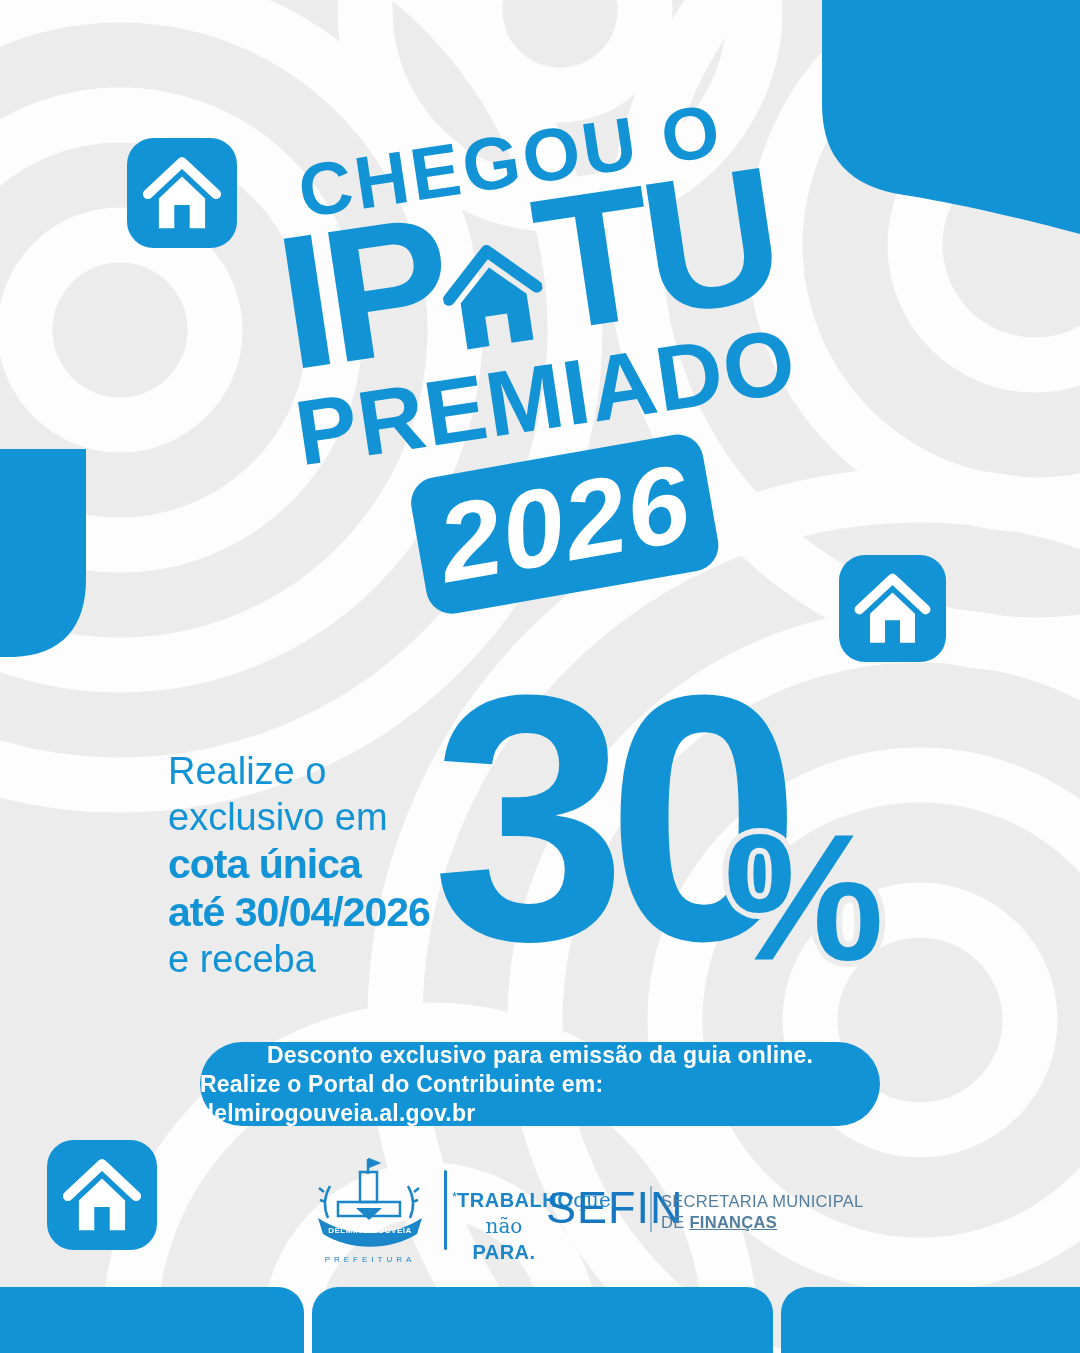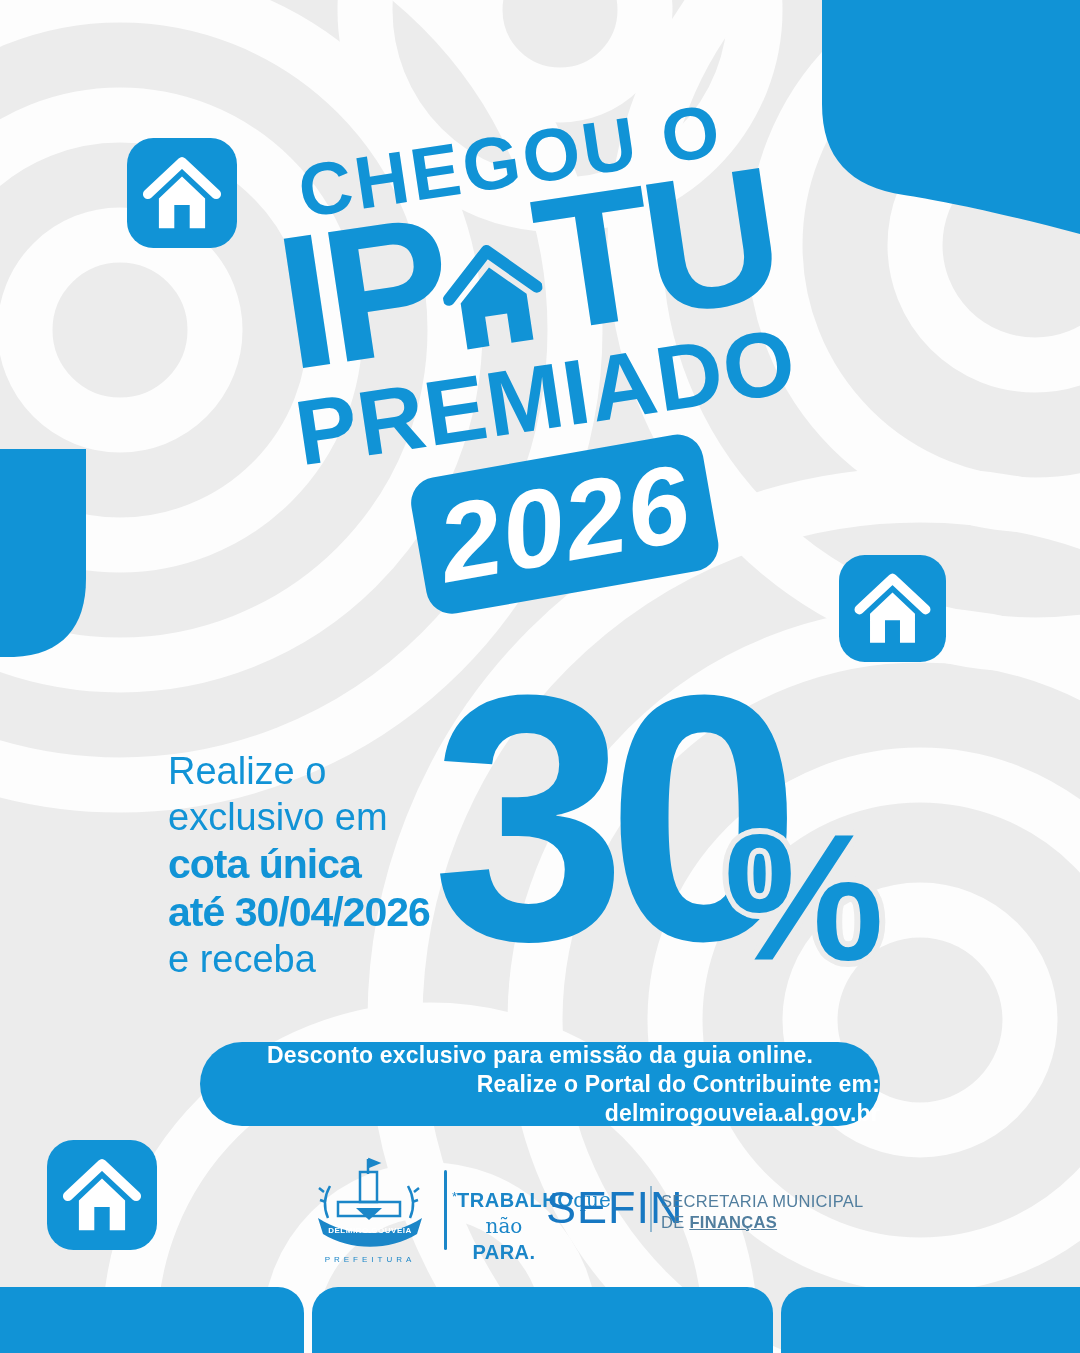--- a/index.html
+++ b/index.html
@@ -69,21 +69,21 @@
   }
   .discount { left:455px; top:946px; color:#1193d6; font-size:43px; line-height:48px; }
   .discount b { font-weight:700; }
 
   
   .pill {
     left:200px; top:1042px; width:680px; height:84px;
     background:#1193d6; border-radius:42px;
     display:flex; flex-direction:column; justify-content:center; align-items:center;
     color:#fff; font-weight:700; font-size:23px; line-height:29px; letter-spacing:0.2px;
-    text-align:right;
+    text-align:left;
   }
 
   
   .crest { left:308px; top:1156px; }
   .fdiv1 { left:444px; top:1170px; width:3px; height:80px; background:#1b86c8; border-radius:2px; }
   .slogan { left:452px; top:1184px; width:104px; text-align:center; color:#1b86c8; line-height:25px; }
   .slogan .st { font-size:13px; vertical-align:6px; }
   .slogan .big { font-size:20px; font-weight:700; letter-spacing:0.5px; }
   .slogan .scr { font-family:"DejaVu Serif","Liberation Serif",serif; font-size:20px; }
   .sefin { left:546px; top:1182px; font-size:45px; font-weight:400; letter-spacing:1px; color:#1778c2; }

